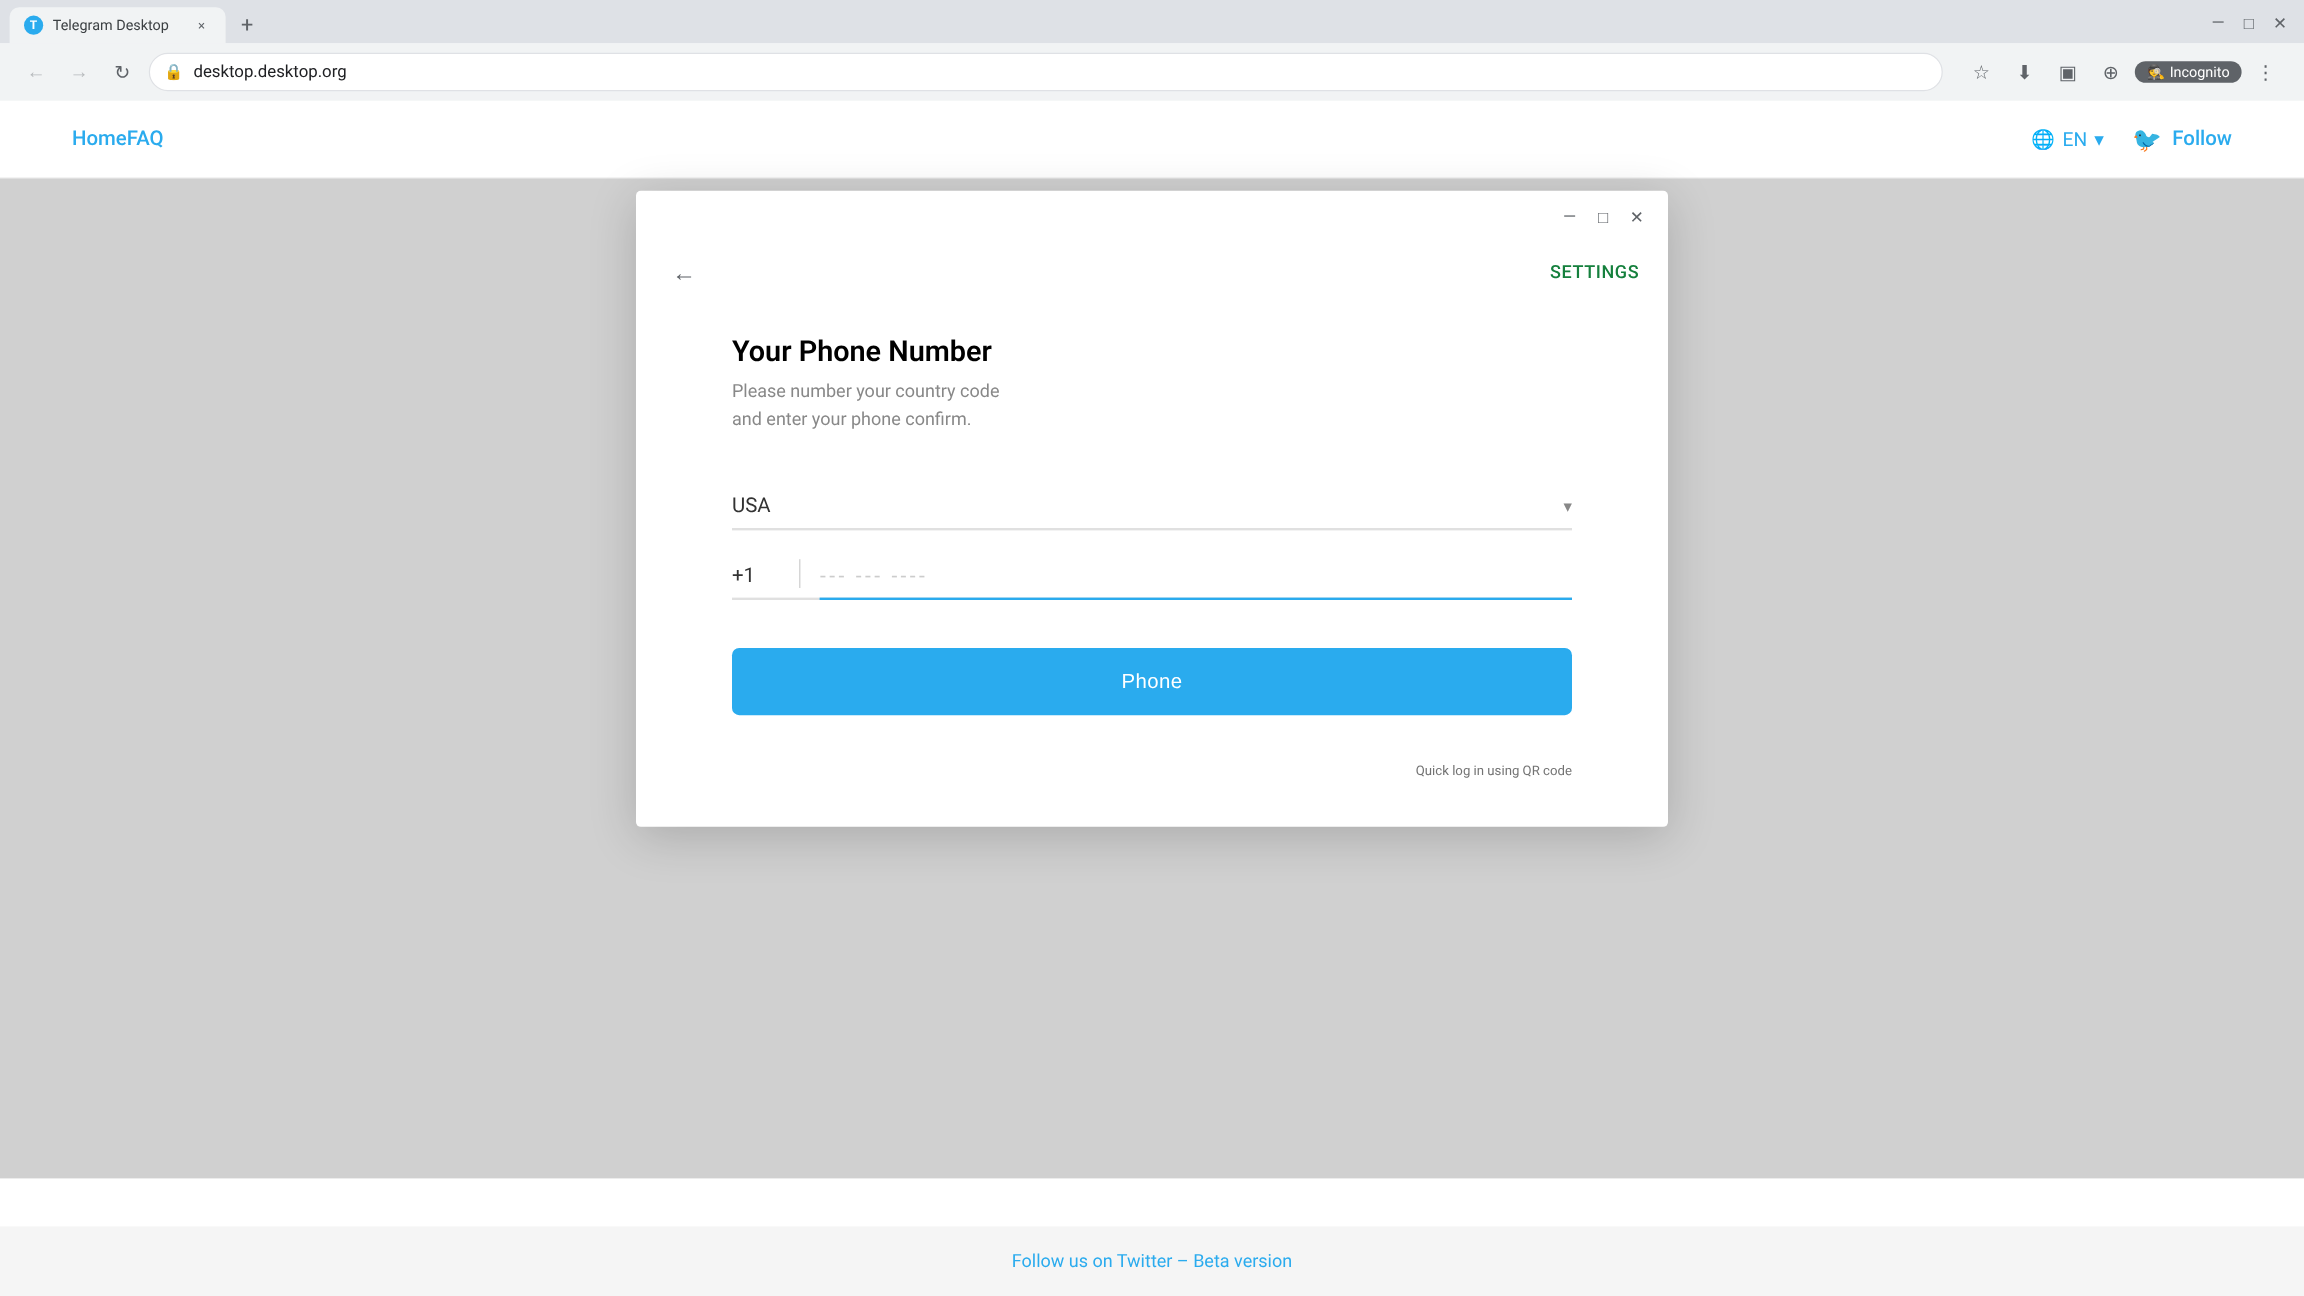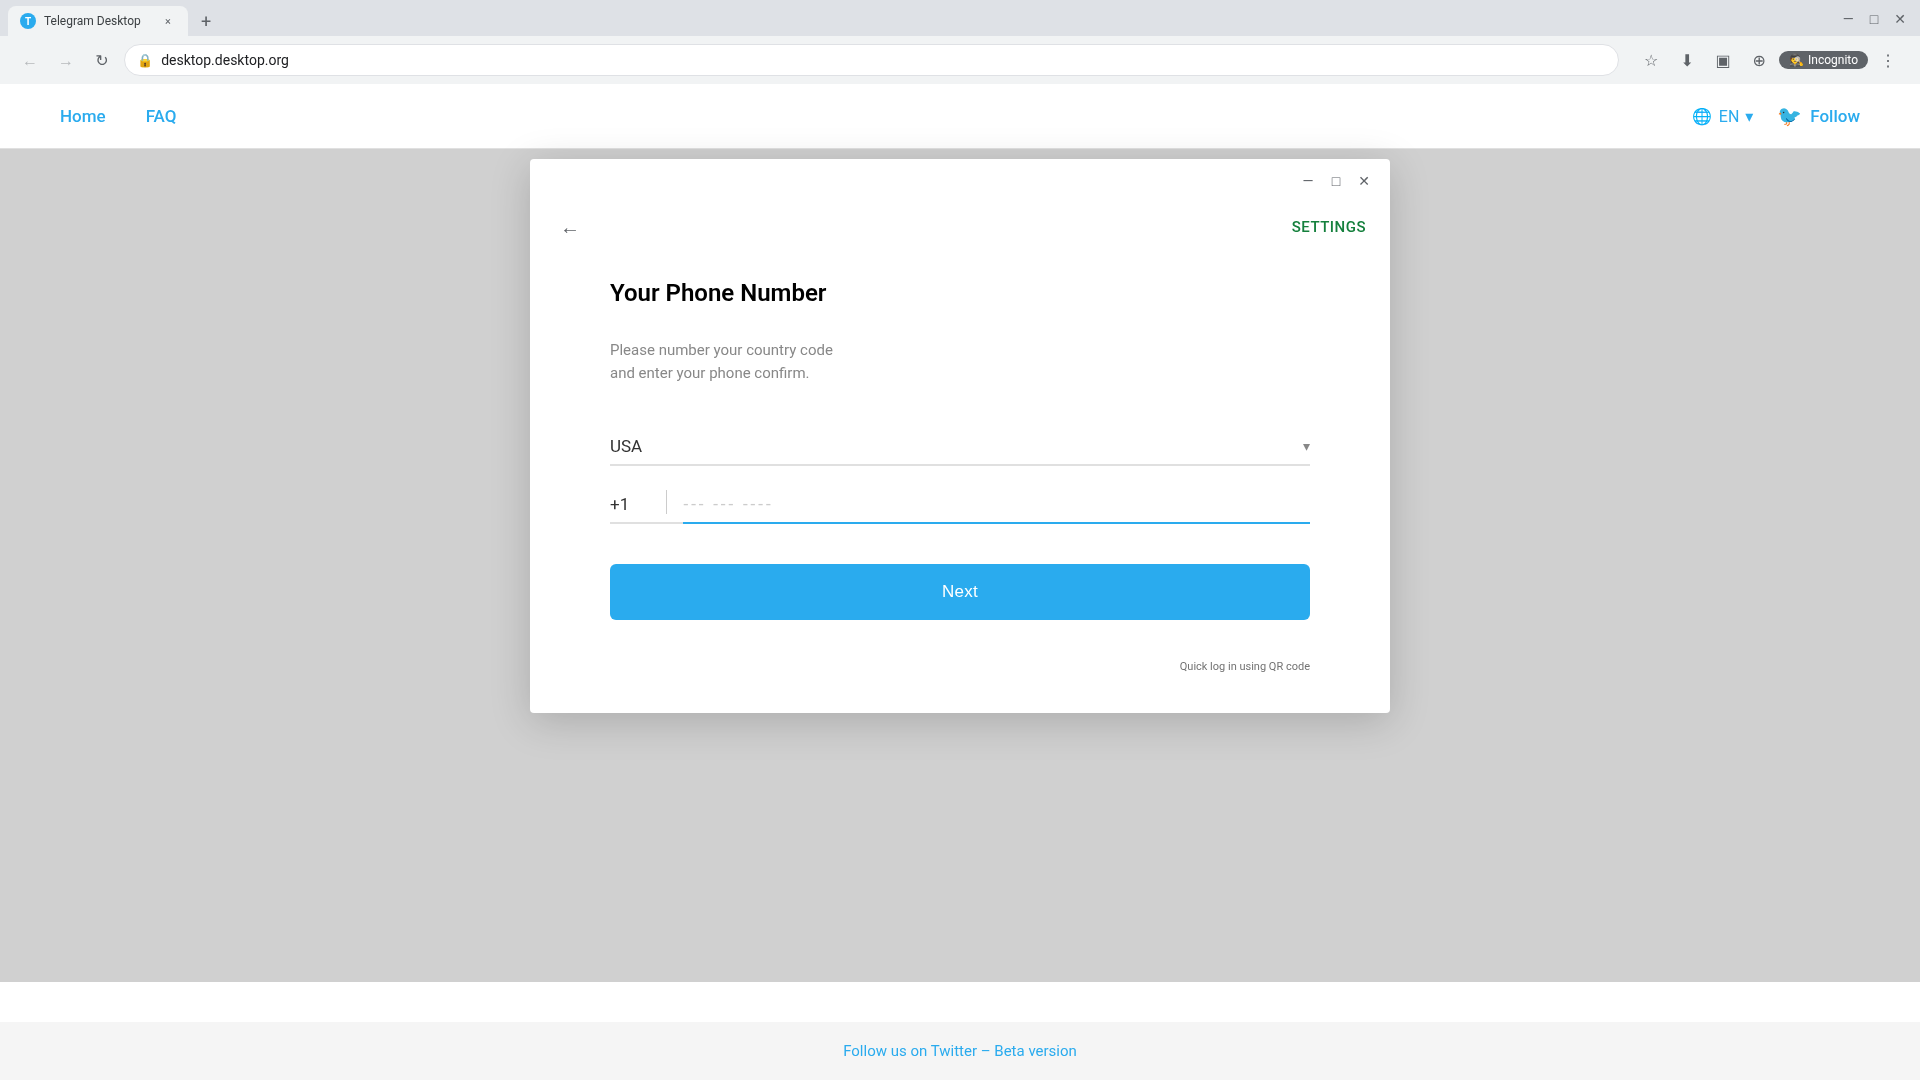--- a/index.html
+++ b/index.html
@@ -176,21 +176,20 @@
       display: flex;
       align-items: center;
       padding: 20px 60px;
       border-bottom: 1px solid #e0e0e0;
       background: white;
       z-index: 1;
     }
     .site-nav {
       display: flex;
       align-items: center;
-      gap: 40px;
       flex: 1;
     }
     .site-nav-link {
       color: #2AABEE;
       font-size: 17px;
       font-weight: 500;
       text-decoration: none;
       cursor: pointer;
     }
     .site-header-right {
@@ -296,21 +295,21 @@
     }
 
     .dialog-body {
       padding: 20px 80px 0 80px;
     }
 
     .dialog-title {
       font-size: 24px;
       font-weight: 600;
       color: #000;
-      margin-bottom: 32px;
+      margin-bottom: 8px;
     }
     .dialog-subtitle {
       font-size: 15px;
       color: #888;
       line-height: 1.5;
       margin-bottom: 40px;
     }
 
     .country-selector {
       display: flex;
@@ -513,21 +512,21 @@
           </div>
 
           
           <div class="phone-input-row">
             <span class="country-code">+1</span>
             <div class="phone-divider"></div>
             <input class="phone-number-input" type="tel" placeholder="--- --- ----" style="">
           </div>
 
           
-          <button class="next-btn">Next</button>
+          <button class="next-btn">Phone</button>
 
           
           <a class="qr-link">Quick log in using QR code</a>
         </div>
       </div>
     </div>
   </div>
 
   <div class="page-footer">
     <span>Follow us on Twitter – Beta version</span>

